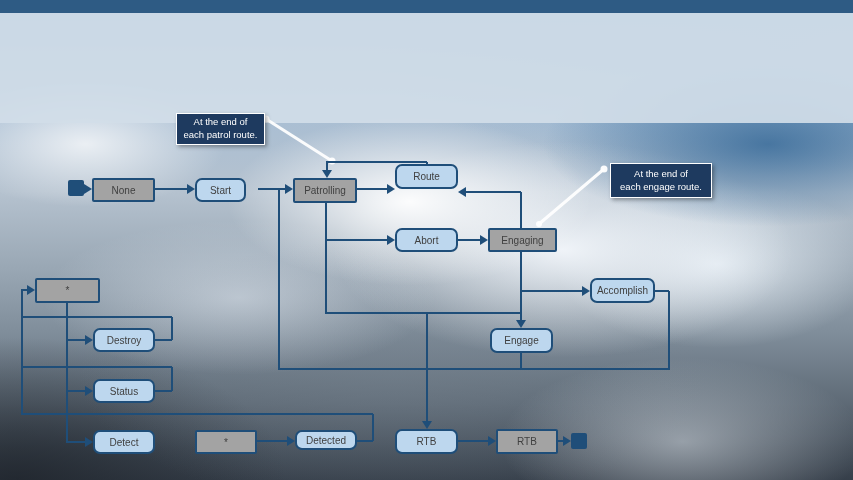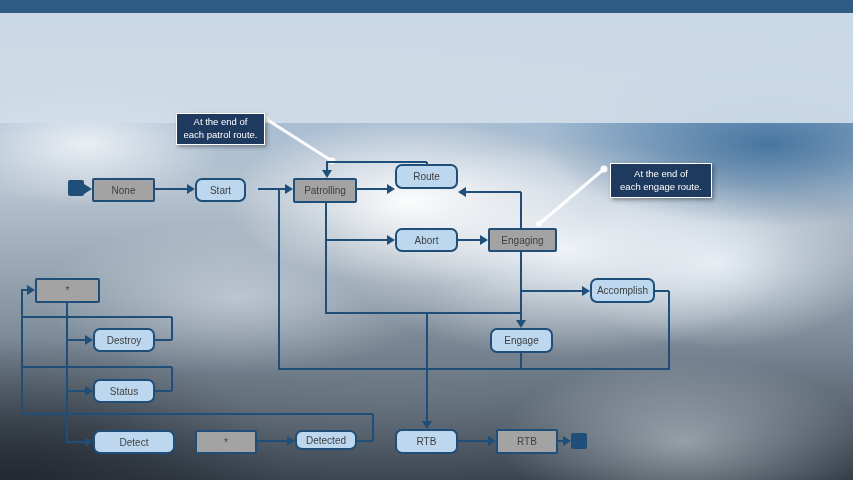--- a/index.html
+++ b/index.html
@@ -164,21 +164,21 @@
     </div>
   <div class="node state" style="left:35px;top:278px;width:65px;height:25px">
       <span>*</span>
     </div>
   <div class="node event" style="left:93px;top:328px;width:62px;height:24px">
       <span>Destroy</span>
     </div>
   <div class="node event" style="left:93px;top:379px;width:62px;height:24px">
       <span>Status</span>
     </div>
-  <div class="node event" style="left:93px;top:430px;width:82px;height:24px">
+  <div class="node event" style="left:93px;top:430px;width:62px;height:24px">
       <span>Detect</span>
     </div>
   <div class="node state" style="left:195px;top:430px;width:62px;height:24px">
       <span>*</span>
     </div>
   <div class="node event" style="left:295px;top:430px;width:62px;height:20px">
       <span>Detected</span>
     </div>
   <div class="node event" style="left:395px;top:429px;width:63px;height:25px">
       <span>RTB</span>

